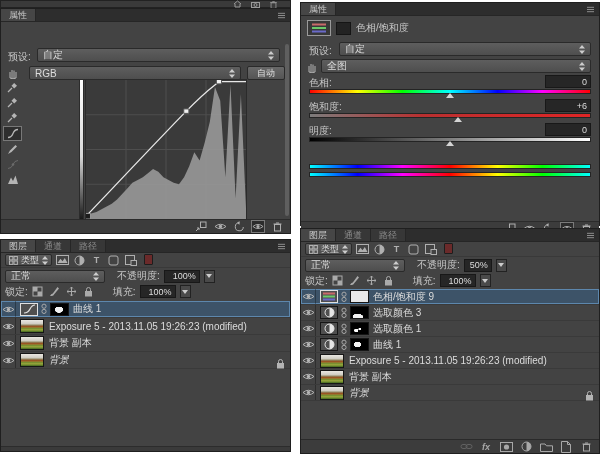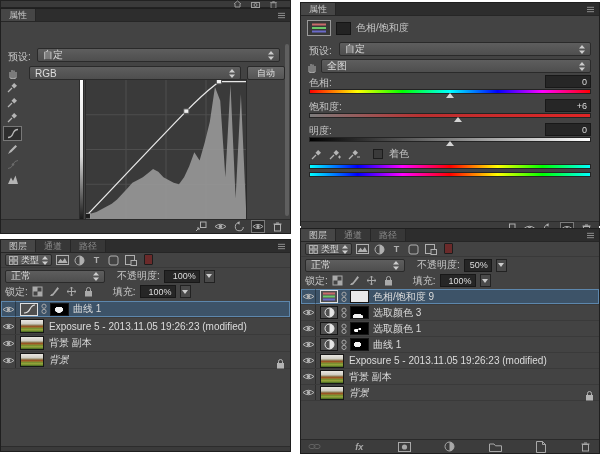--- a/index.html
+++ b/index.html
@@ -70,21 +70,21 @@
   .maskthumb{width:19px;height:13px;border:1px solid #161616;margin:0 4px 0 2px}
   .mask-white{background:#e8e8e8}
   .mask-blob{background:radial-gradient(ellipse 42% 46% at 47% 52%,#f2f2f2 58%,#000 61%)}
   .mask-blob-left{background:radial-gradient(ellipse 36% 42% at 38% 50%,#f2f2f2 56%,#000 59%)}
   .mask-blob-bottom{background:radial-gradient(ellipse 55% 48% at 40% 88%,#f2f2f2 54%,#000 57%)}
   .mask-specks{background:radial-gradient(circle 2px at 30% 68%,#fff 90%,transparent 100%),radial-gradient(circle 1.5px at 52% 55%,#fff 90%,transparent 100%),#000}
   .photothumb{width:24px;height:14px;border:1px solid #161616;margin:0 5px 0 4px;background:linear-gradient(180deg,#e9e7e1 0%,#cfccc2 32%,#98906c 42%,#8a4a1f 52%,#b2662c 58%,#6f8a2e 68%,#9aa83c 82%,#3f661f 100%)}
   .lname{font-size:10px;color:#dcdcdc;white-space:nowrap;overflow:hidden;text-overflow:ellipsis}
   .lname.it{font-style:italic}
   .locked{margin-left:auto;color:#b5b5b5;width:11px;height:11px}
-  .lbar{position:absolute;left:0;right:0;bottom:0;height:14px;background:#3c3c3c;border-top:1px solid #2a2a2a;display:flex;align-items:center;justify-content:space-between;gap:6px;padding:4px 6px}
+  .lbar{position:absolute;left:0;right:0;bottom:0;height:14px;background:#3c3c3c;border-top:1px solid #2a2a2a;display:flex;align-items:center;justify-content:flex-end;gap:6px;padding:4px 6px}
   .lbic{width:14px;height:11px;display:flex;align-items:center;justify-content:center;color:#a8a8a8;font-size:9px}
   .lbic.grayed{color:#616161}
   .bstrip{position:absolute;left:0;right:0;bottom:0;height:5px;background:#3a3a3a;border-top:1px solid #2c2c2c}
   .strip{position:absolute;left:0;top:0;width:291px;height:8px;background:#3a3a3a;border:1px solid #222;display:flex;align-items:center;justify-content:flex-end;gap:9px;padding:0 12px}
   .sic{width:9px;height:7px;color:#9b9b9b;display:flex;align-items:center;justify-content:center}
 </style>
 </head>
 <body>
 
 <div class="strip" id="lstrip">
@@ -455,46 +455,20 @@
         <span class="vbox abs" style="right: 8px; top: 83px; width: 46px;">+6</span>
         <div class="slider track-saturation" style="left: 8px; right: 8px; top: 97px;">
           <span class="tri-up" style="left: calc(53% - 4px); top: 3px;"></span>
         </div>
         <span class="lab abs" style="left: 8px; top: 108px;">明度:</span>
         <span class="vbox abs" style="right: 8px; top: 107px; width: 46px;">0</span>
         <div class="slider track-lightness" style="left: 8px; right: 8px; top: 121px;">
           <span class="tri-up" style="left: calc(50% - 4px); top: 3px;"></span>
         </div>
       </div>
-    <div class="drop3 abs" style="left:8px;top:131px">
-      <span id="rp-droppers" style="display:flex;gap:5px">
-          <span class="dslot">
-            <svg width="11" height="11" viewBox="0 0 11 11" fill="none" stroke="currentColor" stroke-width="1">
-              <path d="M1 10 L5 6" stroke-width="1.3"></path>
-              <path d="M4.5 3.8 L7.2 1 L10 3.8 L7.2 6.6 Z" fill="currentColor" stroke="none"></path>
-            </svg>
-          </span>
-          <span class="dslot">
-            <svg width="12" height="11" viewBox="0 0 12 11" fill="none" stroke="currentColor" stroke-width="1">
-              <path d="M1 10 L5 6" stroke-width="1.3"></path>
-              <path d="M4.5 3.8 L7.2 1 L10 3.8 L7.2 6.6 Z" fill="currentColor" stroke="none"></path>
-              <path d="M9 8 H12 M10.5 6.5 V9.5"></path>
-            </svg>
-          </span>
-          <span class="dslot">
-            <svg width="12" height="11" viewBox="0 0 12 11" fill="none" stroke="currentColor" stroke-width="1">
-              <path d="M1 10 L5 6" stroke-width="1.3"></path>
-              <path d="M4.5 3.8 L7.2 1 L10 3.8 L7.2 6.6 Z" fill="currentColor" stroke="none"></path>
-              <path d="M9 8 H12"></path>
-            </svg>
-          </span>
-        </span>
-      <span class="chk" style="margin-left:6px"></span>
-      <span class="lab">着色</span>
-    </div>
     <div class="spec" style="left:8px;right:8px;top:148px"></div>
     <div class="spec" style="left:8px;right:8px;top:156px"></div>
     <div class="pfooter" id="rp-footer">
         <span class="fic">
           <svg width="12" height="11" viewBox="0 0 12 11" fill="none" stroke="currentColor" stroke-width="1">
             <rect x="5.5" y="1" width="5.5" height="5.5"></rect>
             <path d="M1 10 L4 7 M4 7 H2 M4 7 V9"></path>
           </svg>
         </span>
         <span class="fic">

